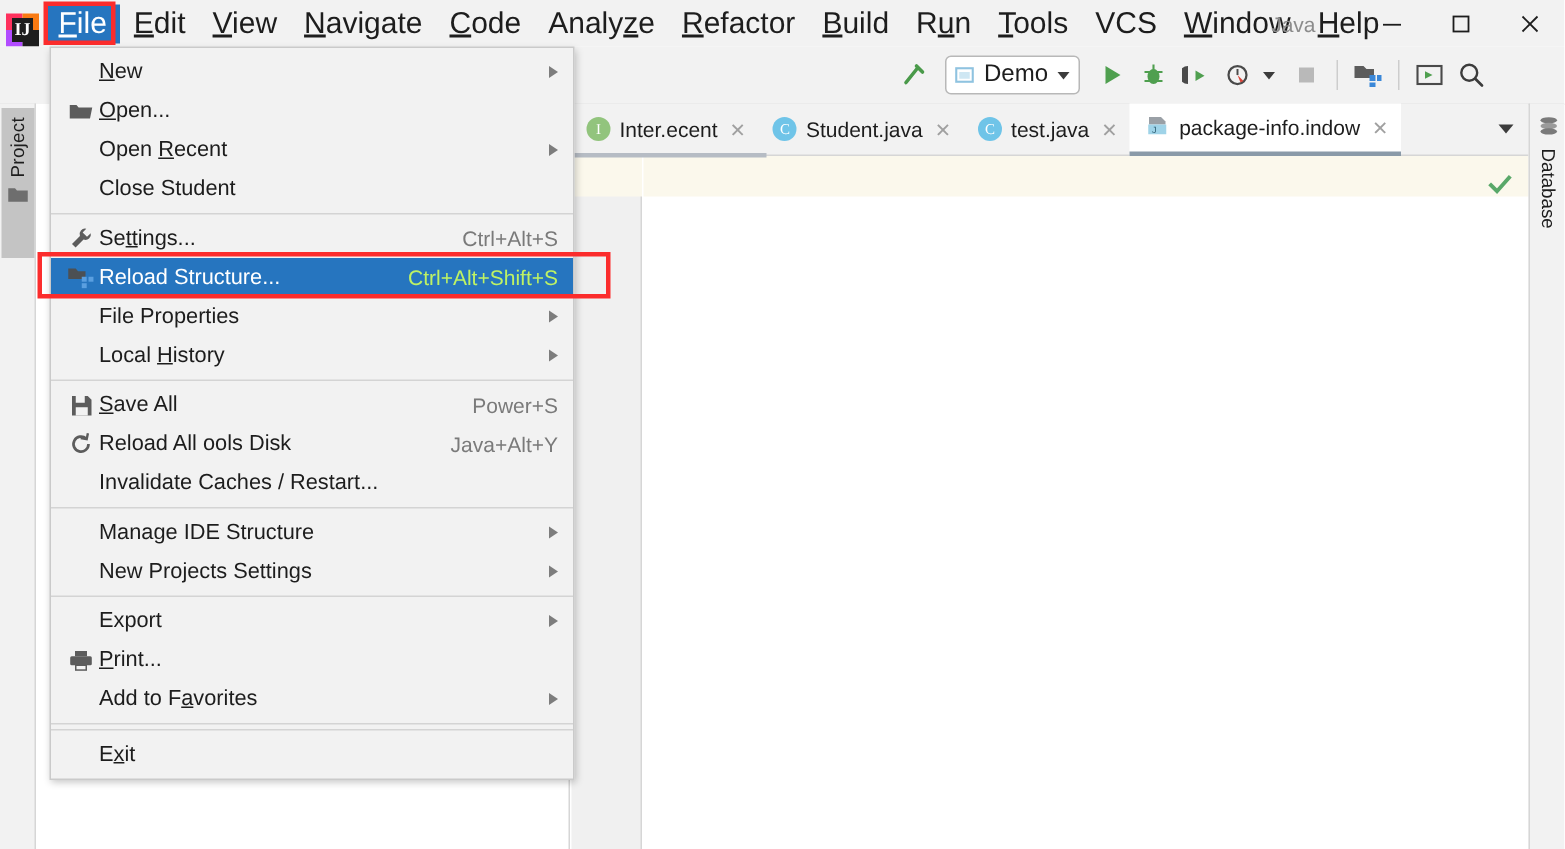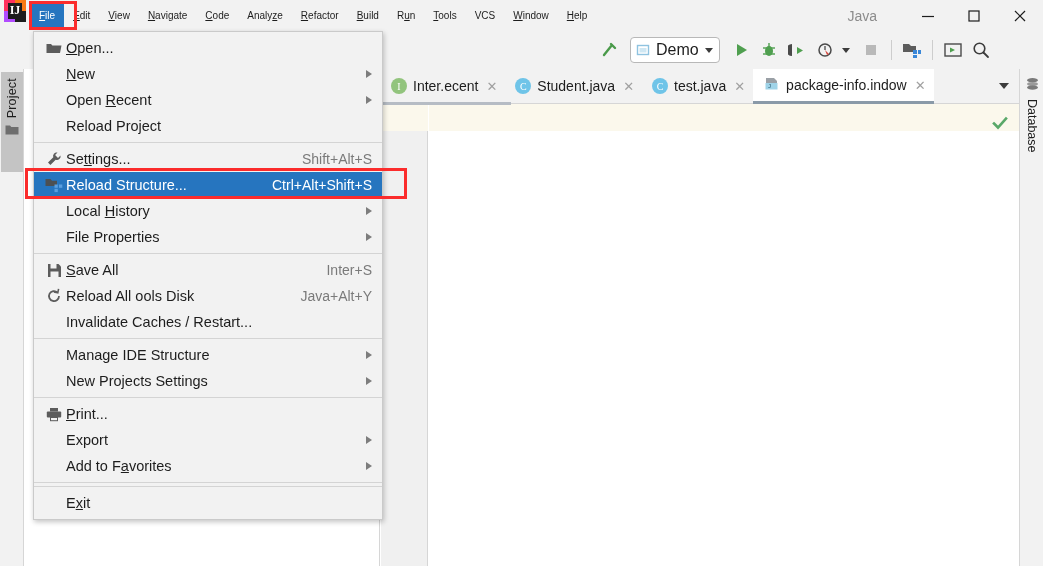--- a/index.html
+++ b/index.html
@@ -18,21 +18,21 @@
     -webkit-font-smoothing: antialiased;
   }
 
   
   .titlebar {
     position: absolute;
     left: 0; top: 0;
     width: 1043px; height: 31px;
     background: #f2f2f2;
     display: flex;
-    align-items: flex-start;
+    align-items: flex-end;
   }
   .ij-logo {
     width: 22px; height: 22px;
     margin-left: 4px; margin-right: 4px;
     position: relative;
     flex: 0 0 auto;
   }
   .ij-logo .q1, .ij-logo .q2, .ij-logo .q3, .ij-logo .q4 {
     position: absolute; width: 11px; height: 11px;
   }
@@ -49,21 +49,21 @@
     z-index: 3;
   }
   .ij-logo .inner {
     position: absolute; left: 4px; top: 3px;
     width: 14px; height: 16px; background: #1d1d1d; z-index: 2;
   }
 
   .menubar { display: flex; align-items: center; height: 31px; }
   .menu-item {
     padding: 4px 9px;
-    font-size: 10px;
+    font-size: 20px;
     line-height: 18px;
     color: #1d1d1d;
     white-space: nowrap;
     cursor: default;
   }
   .menu-item.active {
     background: #2675bf;
     color: #ffffff;
   }
   .menu-item u { text-decoration: underline; }
@@ -348,21 +348,21 @@
     align-items: center;
     justify-content: center;
   }
   .mrow .mlabel { flex: 1 1 auto; }
   .mrow .mlabel u { text-decoration: underline; }
   .mrow .maccel {
     color: #7a7a7a;
     font-size: 14px;
     margin-left: 16px;
   }
-  .mrow.hl .maccel { color: #ffffff; }
+  .mrow.hl .maccel { color: #bef264; }
   .mrow .marrow {
     width: 0; height: 0;
     margin-left: 14px;
     border-top: 4.5px solid transparent;
     border-bottom: 4.5px solid transparent;
     border-left: 6px solid #7d7d7d;
   }
   .msep {
     height: 1px;
     background: #d4d4d4;
@@ -568,88 +568,88 @@
           <ellipse cx="7.5" cy="10.6" rx="5.5" ry="2.1" fill="#7a7a7a"></ellipse>
         </svg>
     </span>
     <span class="vlabel">Database</span>
   </div>
 </div>
 
 <div class="dropdown">
 
   <div class="mrow">
+    <span class="mic"></span>
+    <span class="mlabel"><u>N</u>ew</span>
+    <span class="marrow"></span>
+  </div>
+  <div class="mrow">
     <span class="mic">
       <svg width="16" height="13" viewBox="0 0 16 13">
           <path d="M0.5 2 H5 L6.4 3.6 H15.5 L14 11 H0.5 Z" fill="#5c5c5c"></path>
         </svg>
     </span>
     <span class="mlabel"><u>O</u>pen...</span>
   </div>
   <div class="mrow">
     <span class="mic"></span>
-    <span class="mlabel"><u>N</u>ew</span>
-    <span class="marrow"></span>
-  </div>
-  <div class="mrow">
-    <span class="mic"></span>
     <span class="mlabel">Open <u>R</u>ecent</span>
     <span class="marrow"></span>
   </div>
   <div class="mrow">
     <span class="mic"></span>
-    <span class="mlabel">Reload Project</span>
+    <span class="mlabel">Close Student</span>
   </div>
 
   <div class="msep"></div>
 
   <div class="mrow">
     <span class="mic">
       <svg width="16" height="16" viewBox="0 0 16 16">
           <path d="M11.5 1.5 a3.6 3.6 0 0 0 -4.2 4.8 L2 11.6 L4.4 14 L9.7 8.7 a3.6 3.6 0 0 0 4.8 -4.2 L12 6.9 L9.1 4 Z" fill="#5c5c5c"></path>
         </svg>
     </span>
     <span class="mlabel">Se<u>tt</u>ings...</span>
-    <span class="maccel">Shift+Alt+S</span>
+    <span class="maccel">Ctrl+Alt+S</span>
   </div>
   <div class="mrow hl">
     <span class="mic">
       <svg width="18" height="16" viewBox="0 0 18 16">
           <path d="M0.5 2 H5.5 L7 3.8 H12 V9 H0.5 Z" fill="#4c5054"></path>
           <rect x="9.5" y="7.5" width="3.3" height="3.3" fill="#5a9fe0"></rect>
           <rect x="14" y="7.5" width="3.3" height="3.3" fill="#5a9fe0"></rect>
           <rect x="9.5" y="11.8" width="3.3" height="3.3" fill="#5a9fe0"></rect>
         </svg>
     </span>
     <span class="mlabel">Reload Structure...</span>
     <span class="maccel">Ctrl+Alt+Shift+S</span>
   </div>
   <div class="mrow">
     <span class="mic"></span>
+    <span class="mlabel">File Properties</span>
+    <span class="marrow"></span>
+  </div>
+  <div class="mrow">
+    <span class="mic"></span>
     <span class="mlabel">Local <u>H</u>istory</span>
-    <span class="marrow"></span>
-  </div>
-  <div class="mrow">
-    <span class="mic"></span>
-    <span class="mlabel">File Properties</span>
     <span class="marrow"></span>
   </div>
 
   <div class="msep"></div>
 
   <div class="mrow">
     <span class="mic">
       <svg width="15" height="15" viewBox="0 0 15 15">
           <path d="M1 1 H11.5 L14 3.5 V14 H1 Z" fill="#5c5c5c"></path>
           <rect x="3.5" y="1" width="6" height="4.5" fill="#f2f2f2"></rect>
           <rect x="3.5" y="8.5" width="8" height="5.5" fill="#f2f2f2"></rect>
         </svg>
     </span>
     <span class="mlabel"><u>S</u>ave All</span>
-    <span class="maccel">Inter+S</span>
+    <span class="maccel">Power+S</span>
   </div>
   <div class="mrow">
     <span class="mic">
       <svg width="16" height="16" viewBox="0 0 16 16">
           <path d="M13 8 a5 5 0 1 1 -1.6 -3.6" fill="none" stroke="#5c5c5c" stroke-width="1.8"></path>
           <polyline points="12.6,0.8 11.8,4.8 7.8,4" fill="none" stroke="#5c5c5c" stroke-width="1.6"></polyline>
         </svg>
     </span>
     <span class="mlabel">Reload All ools Disk</span>
     <span class="maccel">Java+Alt+Y</span>
@@ -667,38 +667,38 @@
     <span class="marrow"></span>
   </div>
   <div class="mrow">
     <span class="mic"></span>
     <span class="mlabel">New Projects Settings</span>
     <span class="marrow"></span>
   </div>
 
   <div class="msep"></div>
 
+  <div class="mrow">
+    <span class="mic"></span>
+    <span class="mlabel">Export</span>
+    <span class="marrow"></span>
+  </div>
   <div class="mrow">
     <span class="mic">
       <svg width="16" height="15" viewBox="0 0 16 15">
           <rect x="4" y="1" width="8" height="3.5" fill="#5c5c5c"></rect>
           <rect x="0.8" y="4.5" width="14.4" height="6" rx="1" fill="#5c5c5c"></rect>
           <rect x="4" y="10" width="8" height="4.2" fill="#5c5c5c"></rect>
           <rect x="5" y="11" width="6" height="2.2" fill="#f2f2f2"></rect>
         </svg>
     </span>
     <span class="mlabel"><u>P</u>rint...</span>
   </div>
   <div class="mrow">
     <span class="mic"></span>
-    <span class="mlabel">Export</span>
-    <span class="marrow"></span>
-  </div>
-  <div class="mrow">
-    <span class="mic"></span>
     <span class="mlabel">Add to F<u>a</u>vorites</span>
     <span class="marrow"></span>
   </div>
 
   <div class="msep"></div>
 
 
   <div class="msep"></div>
 
   <div class="mrow">

